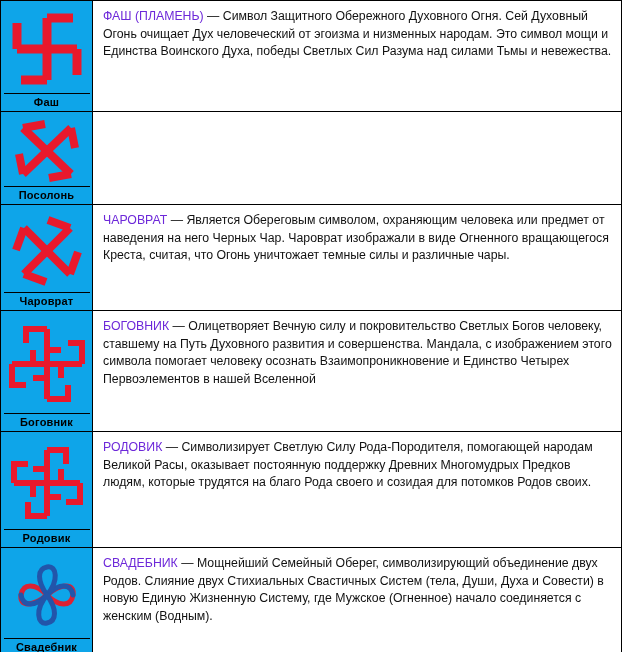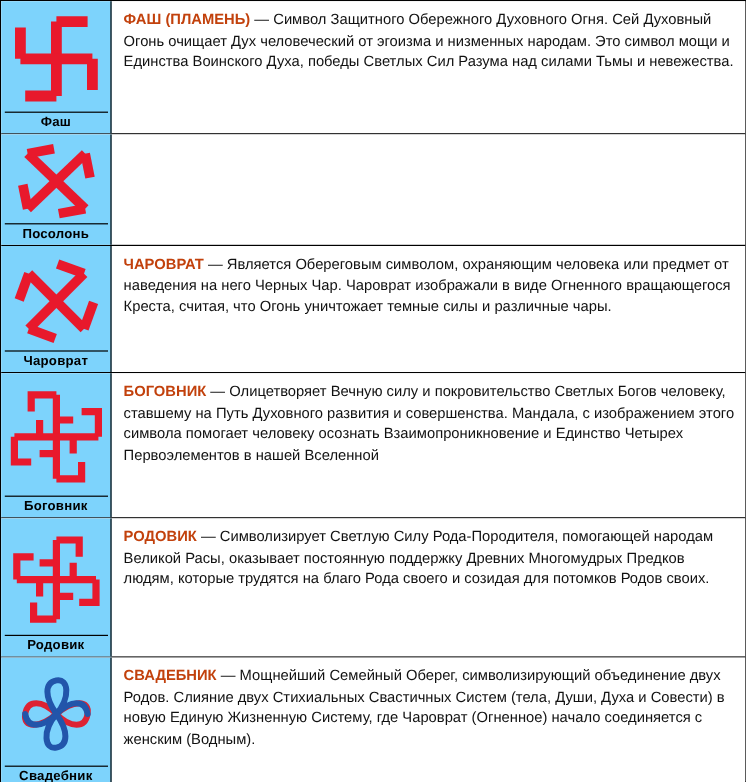--- a/index.html
+++ b/index.html
@@ -36,21 +36,21 @@
   .sym-cell {
     width: 92px;
     min-width: 92px;
     box-sizing: border-box;
     border-right: 1px solid #000000;
     display: flex;
     flex-direction: column;
     align-items: center;
     justify-content: flex-start;
     padding: 4px 2px 0 2px;
-    background: #7dd3fc;
+    background: #0ea5e9;
   }
   .sym-box {
     width: 84px;
     box-sizing: border-box;
     display: flex;
     align-items: center;
     justify-content: center;
     flex: 1 1 auto;
   }
   .sym-label {
@@ -66,22 +66,22 @@
   .text-cell {
     flex: 1 1 auto;
     box-sizing: border-box;
     padding: 7px 9px 7px 10px;
     font-size: 12.3px;
     line-height: 17.5px;
     text-align: left;
     color: #111111;
   }
   .term {
-    font-weight: bold;
-    color: #c2410c;
+    font-weight: normal;
+    color: #6d28d9;
   }
   svg { display: block; }
 
   
   .r0 { min-height: 110px; }
   .r1 { min-height: 92px; }
   .r2 { min-height: 105px; }
   .r3 { min-height: 120px; }
   .r4 { min-height: 115px; }
   .r5 { min-height: 108px; }
@@ -215,17 +215,17 @@
               <path d="M40 36 C52 24, 64 24, 66 36"></path>
               <path d="M40 36 C30 22, 30 10, 40 8 C50 6, 52 22, 40 36"></path>
               <path d="M40 36 C50 50, 50 62, 40 64 C30 66, 28 50, 40 36"></path>
             </g>
           </g>
         </svg>
       </div>
       <div class="sym-label">Свадебник</div>
     </div>
     <div class="text-cell">
-      <span class="term">СВАДЕБНИК</span><span> — </span><span>Мощнейший Семейный Оберег, символизирующий объединение двух Родов. Слияние двух Стихиальных Свастичных Систем (тела, Души, Духа и Совести) в новую Единую Жизненную Систему, где Чароврат (Огненное) начало соединяется с женским (Водным).</span>
+      <span class="term">СВАДЕБНИК</span><span> — </span><span>Мощнейший Семейный Оберег, символизирующий объединение двух Родов. Слияние двух Стихиальных Свастичных Систем (тела, Души, Духа и Совести) в новую Единую Жизненную Систему, где Мужское (Огненное) начало соединяется с женским (Водным).</span>
     </div>
   </div>
 
 </div>
 
 </body></html>

